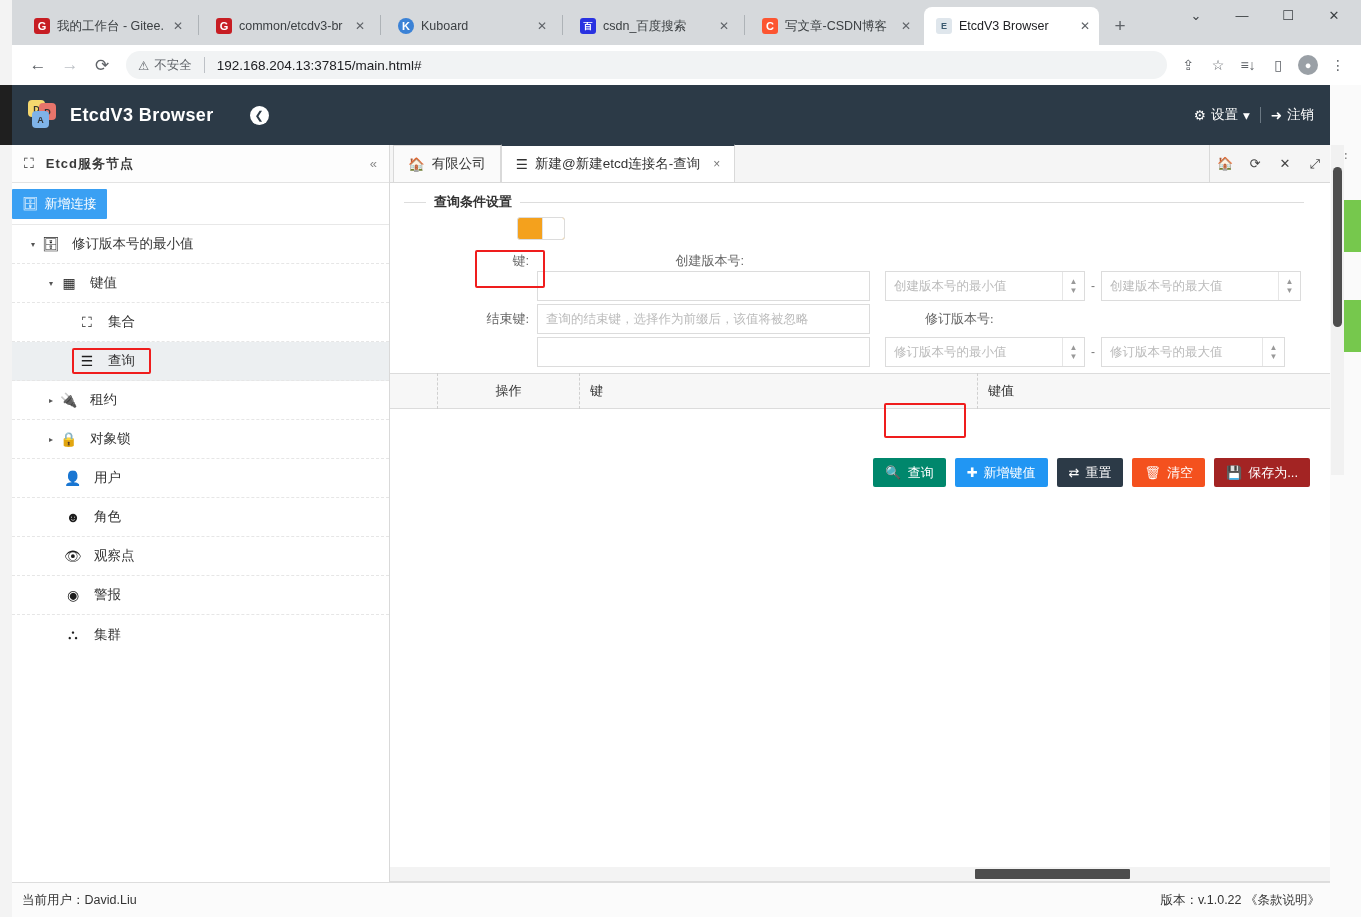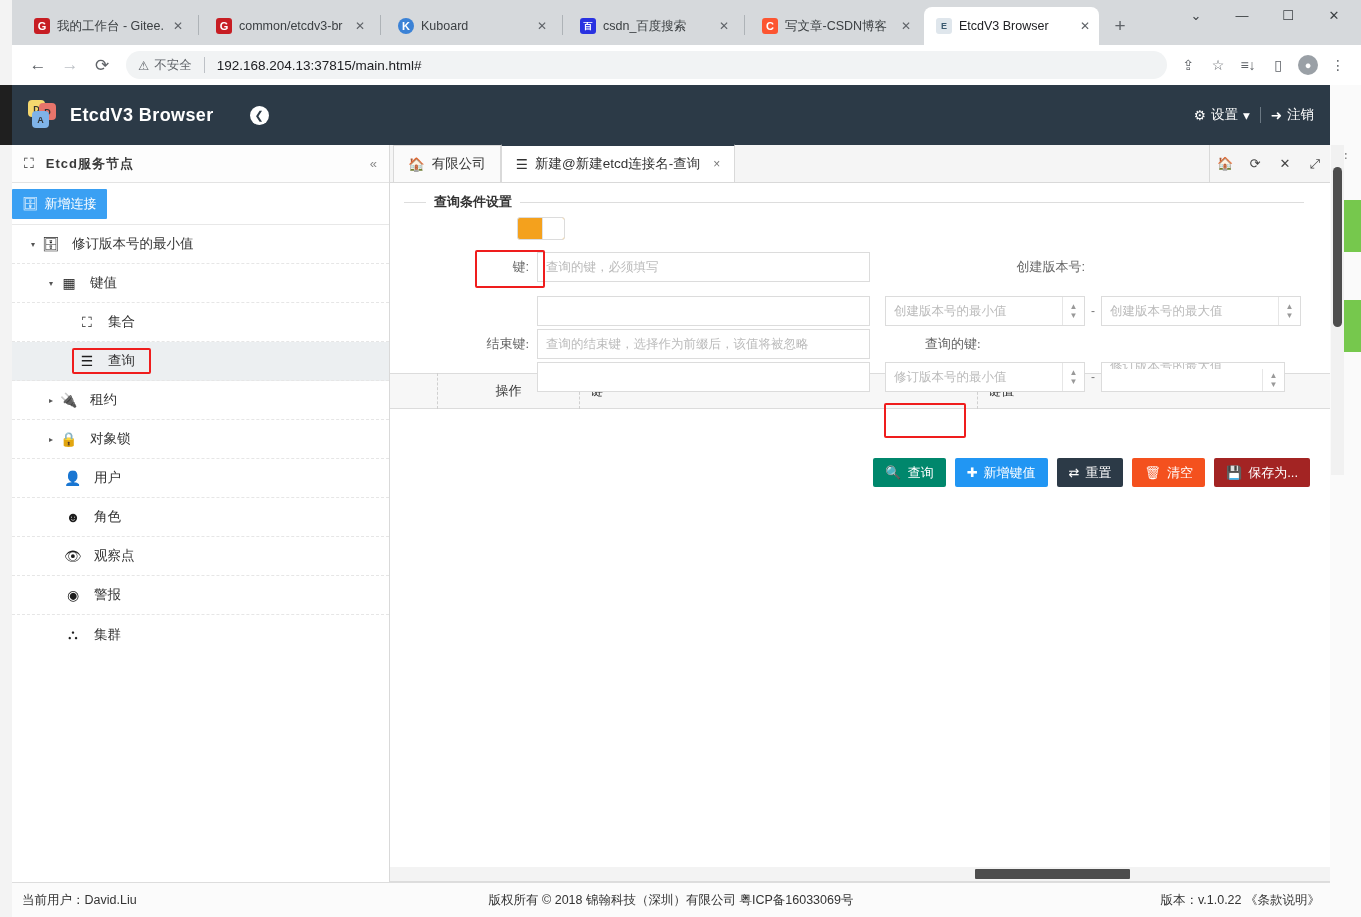--- a/index.html
+++ b/index.html
@@ -393,57 +393,54 @@
 
           <div class="frow" style="margin-top:6px;">
             <div style="width:105px;"></div>
             <div style="margin-left:8px;" class="fswitch on">
               <span class="knob"></span>
             </div>
           </div>
 
           <div class="frow" style="margin-top:12px;">
             <div class="flabel" style="width:125px;">键:</div>
-            <div class="inp" style="width:333px;margin-left:8px;">
-              <span>查询的键，必须填写</span>
-            </div>
             <div class="flabel" style="width:160px;margin-left:55px;text-align:right;">创建版本号:</div>
           </div>
 
-          <div class="frow" style="margin-top:14px;">
+          <div class="frow" style="margin-top:1px;">
             <div style="width:125px;"></div>
             <div style="width:333px;margin-left:8px;height:30px;border:1px solid #dcdcdc;background:#fff;"></div>
             <div class="inp-wrap" style="width:200px;margin-left:15px;">
               <span class="ph">创建版本号的最小值</span>
               <span class="spin">▲<br>▼</span>
             </div>
             <span style="margin:0 6px;color:#777;font-size:12px;">-</span>
             <div class="inp-wrap" style="width:200px;">
               <span class="ph">创建版本号的最大值</span>
               <span class="spin">▲<br>▼</span>
             </div>
           </div>
 
           <div class="frow" style="margin-top:3px;font-family:Liberation Serif, serif;">
             <div class="flabel" style="width:125px;">结束键:</div>
             <div class="inp" style="width:333px;margin-left:8px;">
               <span>查询的结束键，选择作为前缀后，该值将被忽略</span>
             </div>
-            <div class="flabel" style="width:160px;margin-left:55px;text-align:left;">查询的键:</div>
+            <div class="flabel" style="width:160px;margin-left:55px;text-align:left;">修订版本号:</div>
           </div>
 
           <div class="frow" style="margin-top:3px;">
             <div style="width:125px;"></div>
             <div style="width:333px;margin-left:8px;height:30px;border:1px solid #dcdcdc;background:#fff;"></div>
             <div class="inp-wrap" style="width:200px;margin-left:15px;">
               <span class="ph">修订版本号的最小值</span>
               <span class="spin">▲<br>▼</span>
             </div>
             <span style="margin:0 6px;color:#777;font-size:12px;">-</span>
-            <div class="inp-wrap" style="width:184px;flex-direction:column;">
+            <div class="inp-wrap" style="width:184px;">
               <span class="ph">修订版本号的最大值</span>
               <span class="spin">▲<br>▼</span>
             </div>
           </div>
 
           <div class="vscroll" style="top:-38px;right:-14px;height:330px;">
             <div class="thumb"></div>
           </div>
         </div>
 
@@ -502,20 +499,19 @@
           <span class="pic" style="color:#444;font-size:14px;">↻</span>
           <span class="right">显示0到0,共0记录</span>
         </div>
 
       </div>
     </div>
   </div>
 
   <div class="footer">
     <span>当前用户：David.Liu</span>
-    <span class="mid">版权所有 © 2018 锦翰科技（深圳）有限公司 粤ICP备16033069号</span>
     <span class="right">版本：v.1.0.22 《条款说明》</span>
   </div>
 
   <div class="ann" style="left:475px;top:250px;width:70px;height:38px;"></div>
   <div class="ann" style="left:884px;top:403px;width:82px;height:35px;"></div>
 
 </div>
 
 </body></html>

